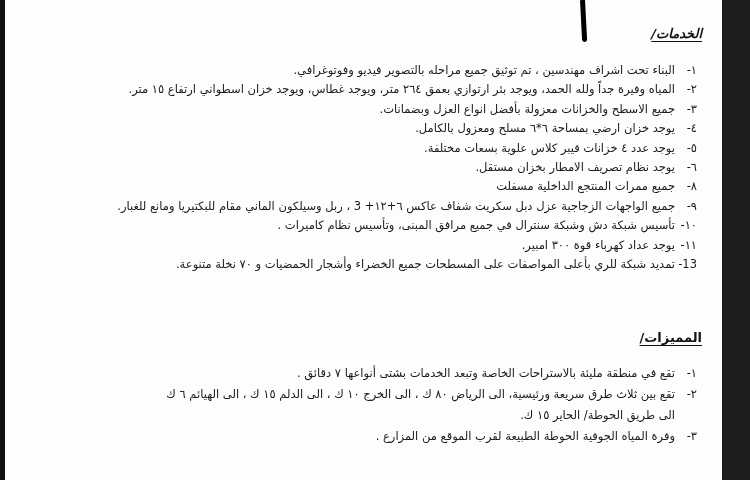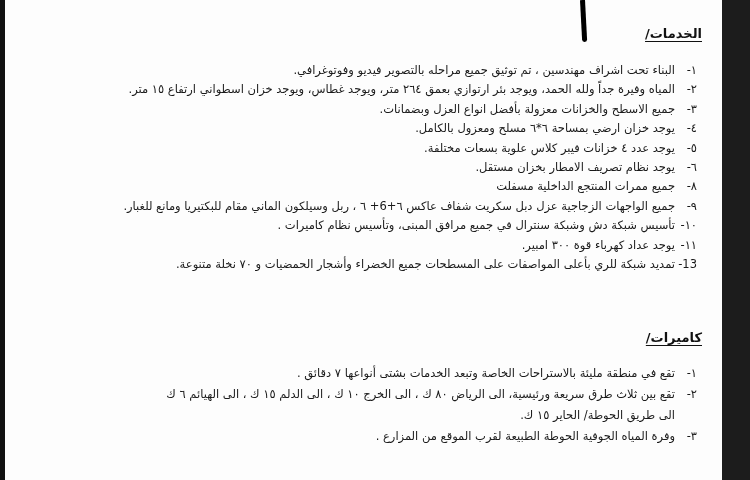--- a/index.html
+++ b/index.html
@@ -35,36 +35,36 @@
     .list2 li { height: 21px; line-height: 21px; }
   </style>
 </head>
 <body>
 
 <div class="left-edge"></div>
 <div class="page"></div>
 <div class="right-edge"></div>
 <div class="pen-mark"></div>
 
-<div class="section-title" style="top:26px;">الخدمات/</div>
+<div class="section-title" style="top:26px;font-style:italic;">الخدمات/</div>
 
 <ol class="list" style="top:56px;">
   <li><span class="num">١-</span><span>البناء تحت اشراف مهندسين ، تم توثيق جميع مراحله بالتصوير فيديو وفوتوغرافي.</span></li>
   <li><span class="num">٢-</span><span>المياه وفيرة جداً ولله الحمد، ويوجد بئر ارتوازي بعمق ٢٦٤ متر، ويوجد غطاس، ويوجد خزان اسطواني ارتفاع ١٥ متر.</span></li>
   <li><span class="num">٣-</span><span>جميع الاسطح والخزانات معزولة بأفضل انواع العزل وبضمانات.</span></li>
   <li><span class="num">٤-</span><span>يوجد خزان ارضي بمساحة ٦*٦ مسلح ومعزول بالكامل.</span></li>
   <li><span class="num">٥-</span><span>يوجد عدد ٤ خزانات فيبر كلاس علوية بسعات مختلفة.</span></li>
   <li><span class="num">٦-</span><span>يوجد نظام تصريف الامطار بخزان مستقل.</span></li>
   <li><span class="num">٨-</span><span>جميع ممرات المنتجع الداخلية مسفلت</span></li>
-  <li><span class="num">٩-</span><span>جميع الواجهات الزجاجية عزل دبل سكريت شفاف عاكس ٦+6+ ٦ ، ربل وسيلكون الماني مقام للبكتيريا ومانع للغبار.</span></li>
+  <li><span class="num">٩-</span><span>جميع الواجهات الزجاجية عزل دبل سكريت شفاف عاكس ٦+١٢+ 3 ، ربل وسيلكون الماني مقام للبكتيريا ومانع للغبار.</span></li>
   <li><span class="num">١٠-</span><span>تأسيس شبكة دش وشبكة سنترال في جميع مرافق المبنى، وتأسيس نظام كاميرات .</span></li>
   <li><span class="num">١١-</span><span>يوجد عداد كهرباء قوة ٣٠٠ امبير.</span></li>
   <li><span class="num">13-</span><span>تمديد شبكة للري بأعلى المواصفات على المسطحات جميع الخضراء وأشجار الحمضيات و ٧٠ نخلة متنوعة.</span></li>
 </ol>
 
-<div class="section-title" style="top:330px;">كاميرات/</div>
+<div class="section-title" style="top:330px;">المميزات/</div>
 
 <ol class="list list2" style="top:358px;text-align:right;">
   <li><span class="num">١-</span><span>تقع في منطقة مليئة بالاستراحات الخاصة وتبعد الخدمات بشتى أنواعها ٧ دقائق .</span></li>
   <li><span class="num">٢-</span><span>تقع بين ثلاث طرق سريعة ورئيسية، الى الرياض ٨٠ ك ، الى الخرج ١٠ ك ، الى الدلم ١٥ ك ، الى الهيائم ٦ ك</span></li>
   <li class="cont"><span>الى طريق الحوطة/ الحاير ١٥ ك.</span></li>
   <li><span class="num">٣-</span><span>وفرة المياه الجوفية الحوطة الطبيعة لقرب الموقع من المزارع .</span></li>
 </ol>
 
 </body></html>

